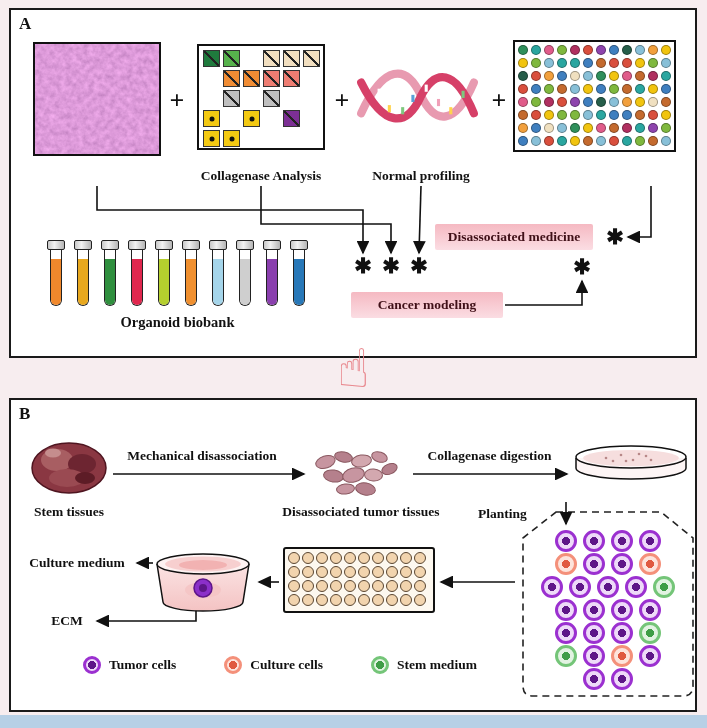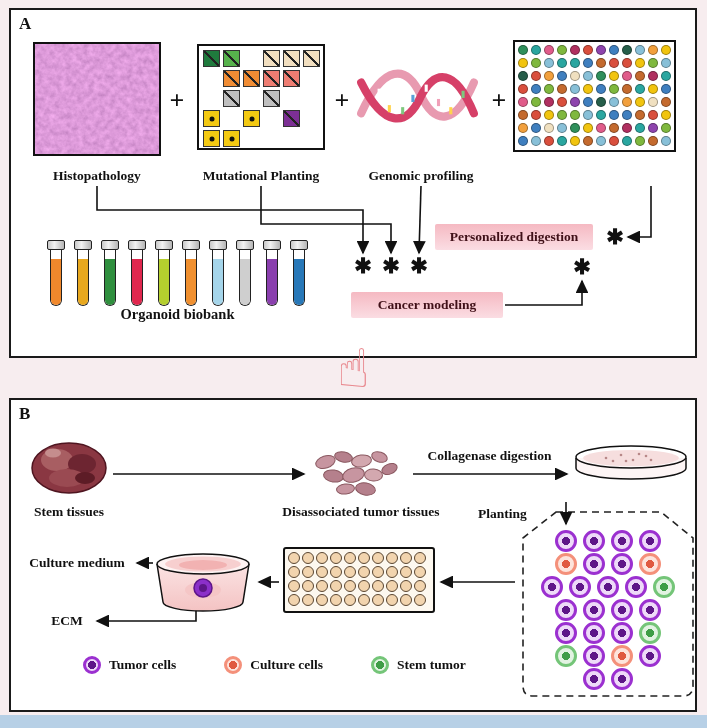--- a/index.html
+++ b/index.html
@@ -188,44 +188,43 @@
       <div class="well" style="background: rgb(241, 196, 15);"></div>
       <div class="well" style="background: rgb(196, 106, 46);"></div>
       <div class="well" style="background: rgb(136, 192, 216);"></div>
       <div class="well" style="background: rgb(217, 79, 61);"></div>
       <div class="well" style="background: rgb(42, 166, 160);"></div>
       <div class="well" style="background: rgb(127, 184, 62);"></div>
       <div class="well" style="background: rgb(196, 106, 46);"></div>
       <div class="well" style="background: rgb(136, 192, 216);"></div>
     </div>
 
-  <div class="abs fig-label" style="left:16px;top:158px;width:140px">Histopathology</div>
-  <div class="abs fig-label" style="left:175px;top:158px;width:150px">Mutational Planting</div>
-  <div class="abs fig-label" style="left:330px;top:158px;width:160px">Genomic profiling</div>
+  <div class="abs fig-label" style="left:175px;top:158px;width:150px">Collagenase Analysis</div>
+  <div class="abs fig-label" style="left:330px;top:158px;width:160px">Normal profiling</div>
 
   <svg class="abs" style="left:0;top:0;pointer-events:none" width="688" height="350">
     <defs>
       <marker id="ahA" markerWidth="9" markerHeight="8" refX="7.5" refY="4" orient="auto">
           <path d="M0,0 L8.5,4 L0,8 Z" fill="#111"></path>
         </marker>
     </defs>
     <path class="conn" marker-end="url(#ahA)" d="M86,176 L86,200 L352,200 L352,243"></path>
     <path class="conn" marker-end="url(#ahA)" d="M250,176 L250,214 L380,214 L380,243"></path>
     <path class="conn" marker-end="url(#ahA)" d="M410,176 L408,243"></path>
     <path class="conn" marker-end="url(#ahA)" d="M640,176 L640,227 L617,227"></path>
     <path class="conn" marker-end="url(#ahA)" d="M494,295 L571,295 L571,271"></path>
   </svg>
 
   <div class="asterisk" style="left:352px;top:256px">✱</div>
   <div class="asterisk" style="left:380px;top:256px">✱</div>
   <div class="asterisk" style="left:408px;top:256px">✱</div>
   <div class="asterisk" style="left:604px;top:227px">✱</div>
   <div class="asterisk" style="left:571px;top:257px">✱</div>
 
-  <div class="abs pinkbox" style="left:424px;top:214px;width:158px;height:26px">Personalized digestion</div>
+  <div class="abs pinkbox" style="left:424px;top:214px;width:158px;height:26px">Disassociated medicine</div>
   <div class="abs pinkbox" style="left:340px;top:282px;width:152px;height:26px">Cancer modeling</div>
 
   <div id="tubes" class="abs" style="left:36px;top:230px">
       <div class="tube">
         <div class="cap"></div>
         <div class="tbody">
           <div class="liquid" style="background: rgb(240, 136, 44);"></div>
         </div>
       </div>
       <div class="tube">
@@ -276,38 +275,39 @@
           <div class="liquid" style="background: rgb(138, 63, 174);"></div>
         </div>
       </div>
       <div class="tube">
         <div class="cap"></div>
         <div class="tbody">
           <div class="liquid" style="background: rgb(40, 120, 184);"></div>
         </div>
       </div>
     </div>
-  <div class="abs biobank-label" style="left:36px;top:296px;width:261px">Organoid biobank</div>
+  <div class="abs biobank-label" style="left:36px;top:304px;width:261px">Organoid biobank</div>
 </div>
 
 <div id="hand">☝</div>
 
 <div id="panelB" class="panel">
   <div class="abs panel-letter">B</div>
 
   <svg class="abs" style="left:16px;top:36px" width="84" height="64" viewBox="0 0 84 64">
     <ellipse cx="42" cy="32" rx="37" ry="25" fill="#8a3742" stroke="#4f1520" stroke-width="1.5"></ellipse>
     <ellipse cx="30" cy="24" rx="16" ry="11" fill="#a85e62"></ellipse>
     <ellipse cx="55" cy="28" rx="14" ry="10" fill="#6d2531"></ellipse>
     <ellipse cx="40" cy="42" rx="18" ry="9" fill="#9a4a52"></ellipse>
     <ellipse cx="26" cy="17" rx="8" ry="4.5" fill="#c58d8d"></ellipse>
     <ellipse cx="58" cy="42" rx="10" ry="6" fill="#5d1c26"></ellipse>
   </svg>
   <div class="abs step-label" style="left:0;top:104px;width:116px">Stem tissues</div>
 
+  <div class="abs step-label" style="left:96px;top:48px;width:190px">Mechanical disassociation</div>
 
   <svg class="abs" style="left:298px;top:46px" width="100" height="52" viewBox="0 0 95 52">
     <g stroke="#8a5860" stroke-width="1">
       <ellipse cx="14" cy="16" rx="10" ry="6" fill="#c795a0" transform="rotate(-18 14 16)"></ellipse>
       <ellipse cx="32" cy="11" rx="9" ry="5" fill="#b5808c" transform="rotate(12 32 11)"></ellipse>
       <ellipse cx="50" cy="15" rx="10" ry="6" fill="#d3a8af" transform="rotate(-8 50 15)"></ellipse>
       <ellipse cx="68" cy="11" rx="8" ry="5" fill="#c795a0" transform="rotate(18 68 11)"></ellipse>
       <ellipse cx="22" cy="30" rx="10" ry="6" fill="#b5808c" transform="rotate(8 22 30)"></ellipse>
       <ellipse cx="42" cy="29" rx="11" ry="7" fill="#c795a0" transform="rotate(-14 42 29)"></ellipse>
       <ellipse cx="62" cy="29" rx="9" ry="6" fill="#d3a8af" transform="rotate(4 62 29)"></ellipse>
@@ -464,18 +464,18 @@
       <div class="legend-item">
         <div class="cell" style="height: 18px; width: 18px; border: 3px solid rgb(155, 48, 208); background: radial-gradient(circle, rgb(94, 22, 136) 0px, rgb(94, 22, 136) 4px, rgb(238, 218, 248) 4px);"></div>
         <span>Tumor cells</span>
       </div>
       <div class="legend-item">
         <div class="cell" style="height: 18px; width: 18px; border: 3px solid rgb(244, 144, 122); background: radial-gradient(circle, rgb(224, 90, 64) 0px, rgb(224, 90, 64) 4px, rgb(253, 228, 220) 4px);"></div>
         <span>Culture cells</span>
       </div>
       <div class="legend-item">
         <div class="cell" style="height: 18px; width: 18px; border: 3px solid rgb(116, 197, 120); background: radial-gradient(circle, rgb(63, 157, 71) 0px, rgb(63, 157, 71) 4px, rgb(226, 243, 226) 4px);"></div>
-        <span>Stem tumor</span>
+        <span>Stem medium</span>
       </div>
     </div>
 </div>
 
 <div id="bottombar" class="abs"></div>
 
 </body></html>

